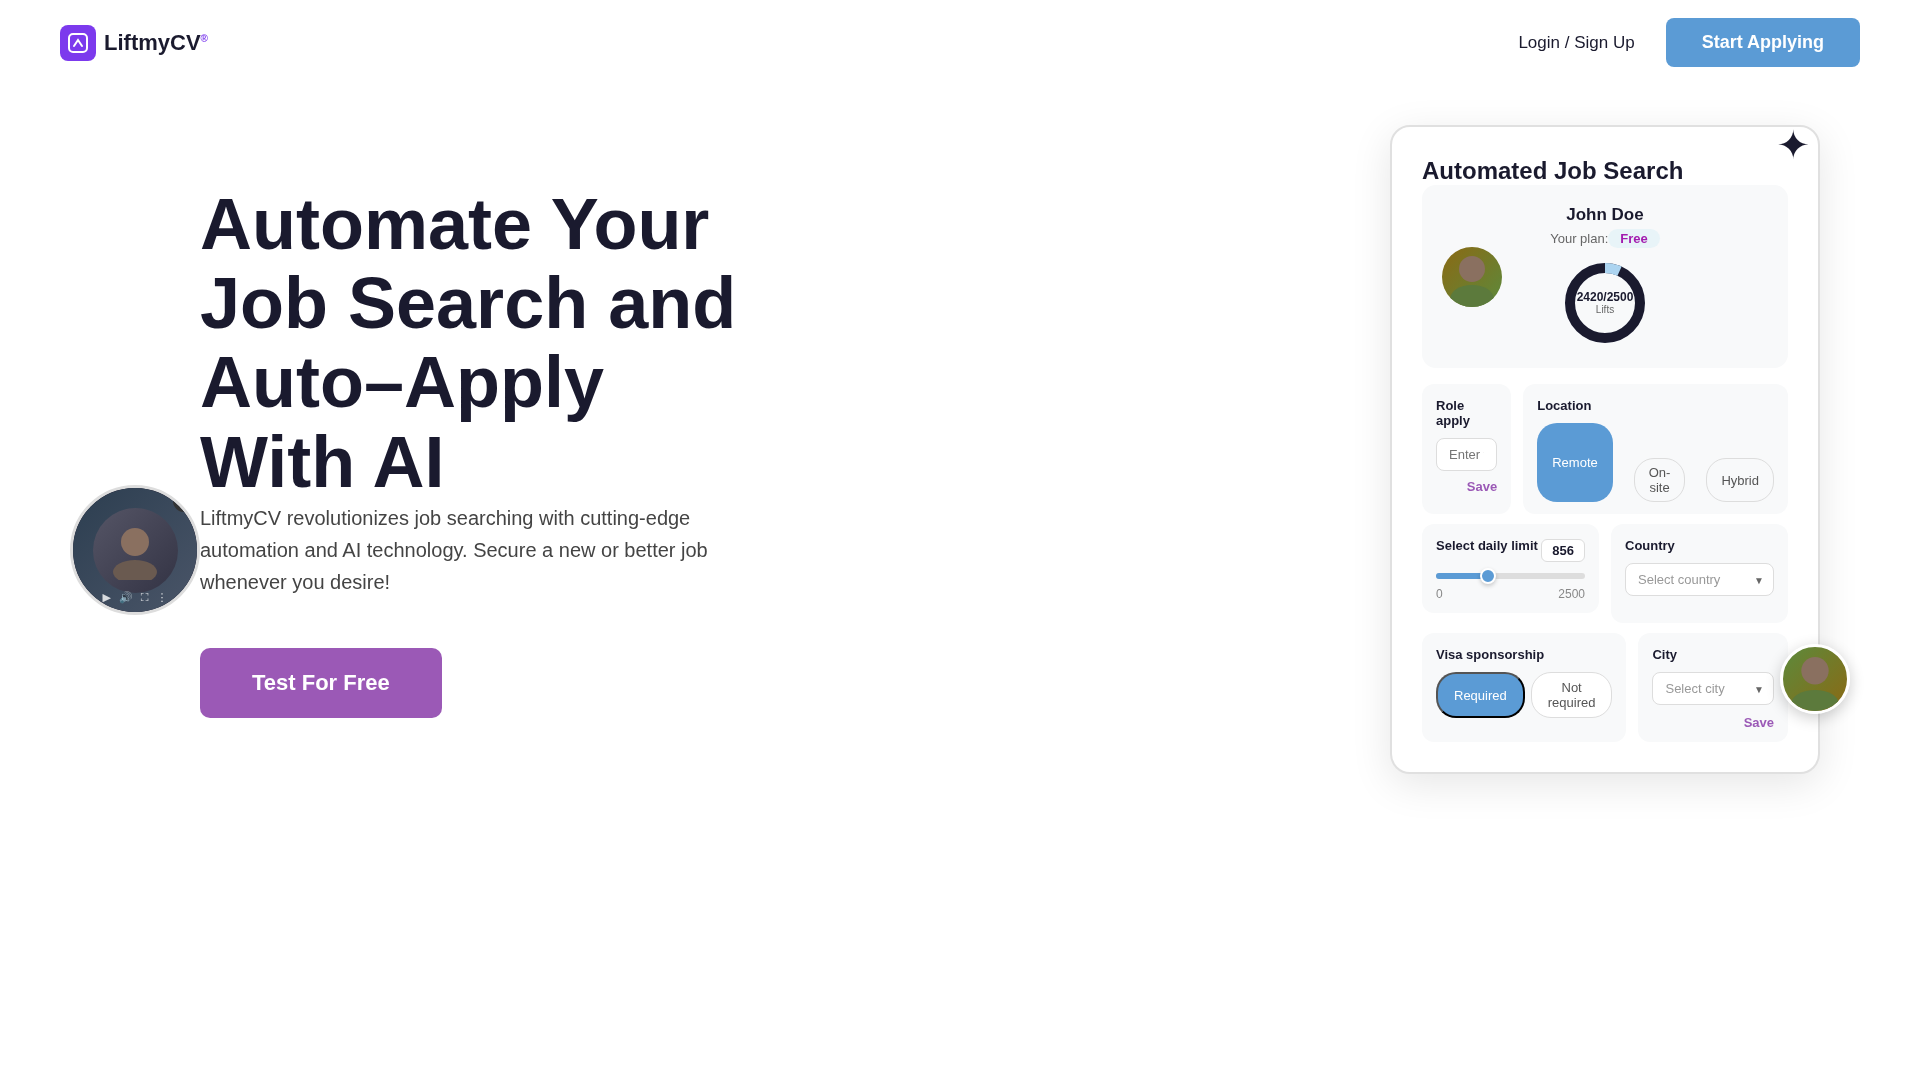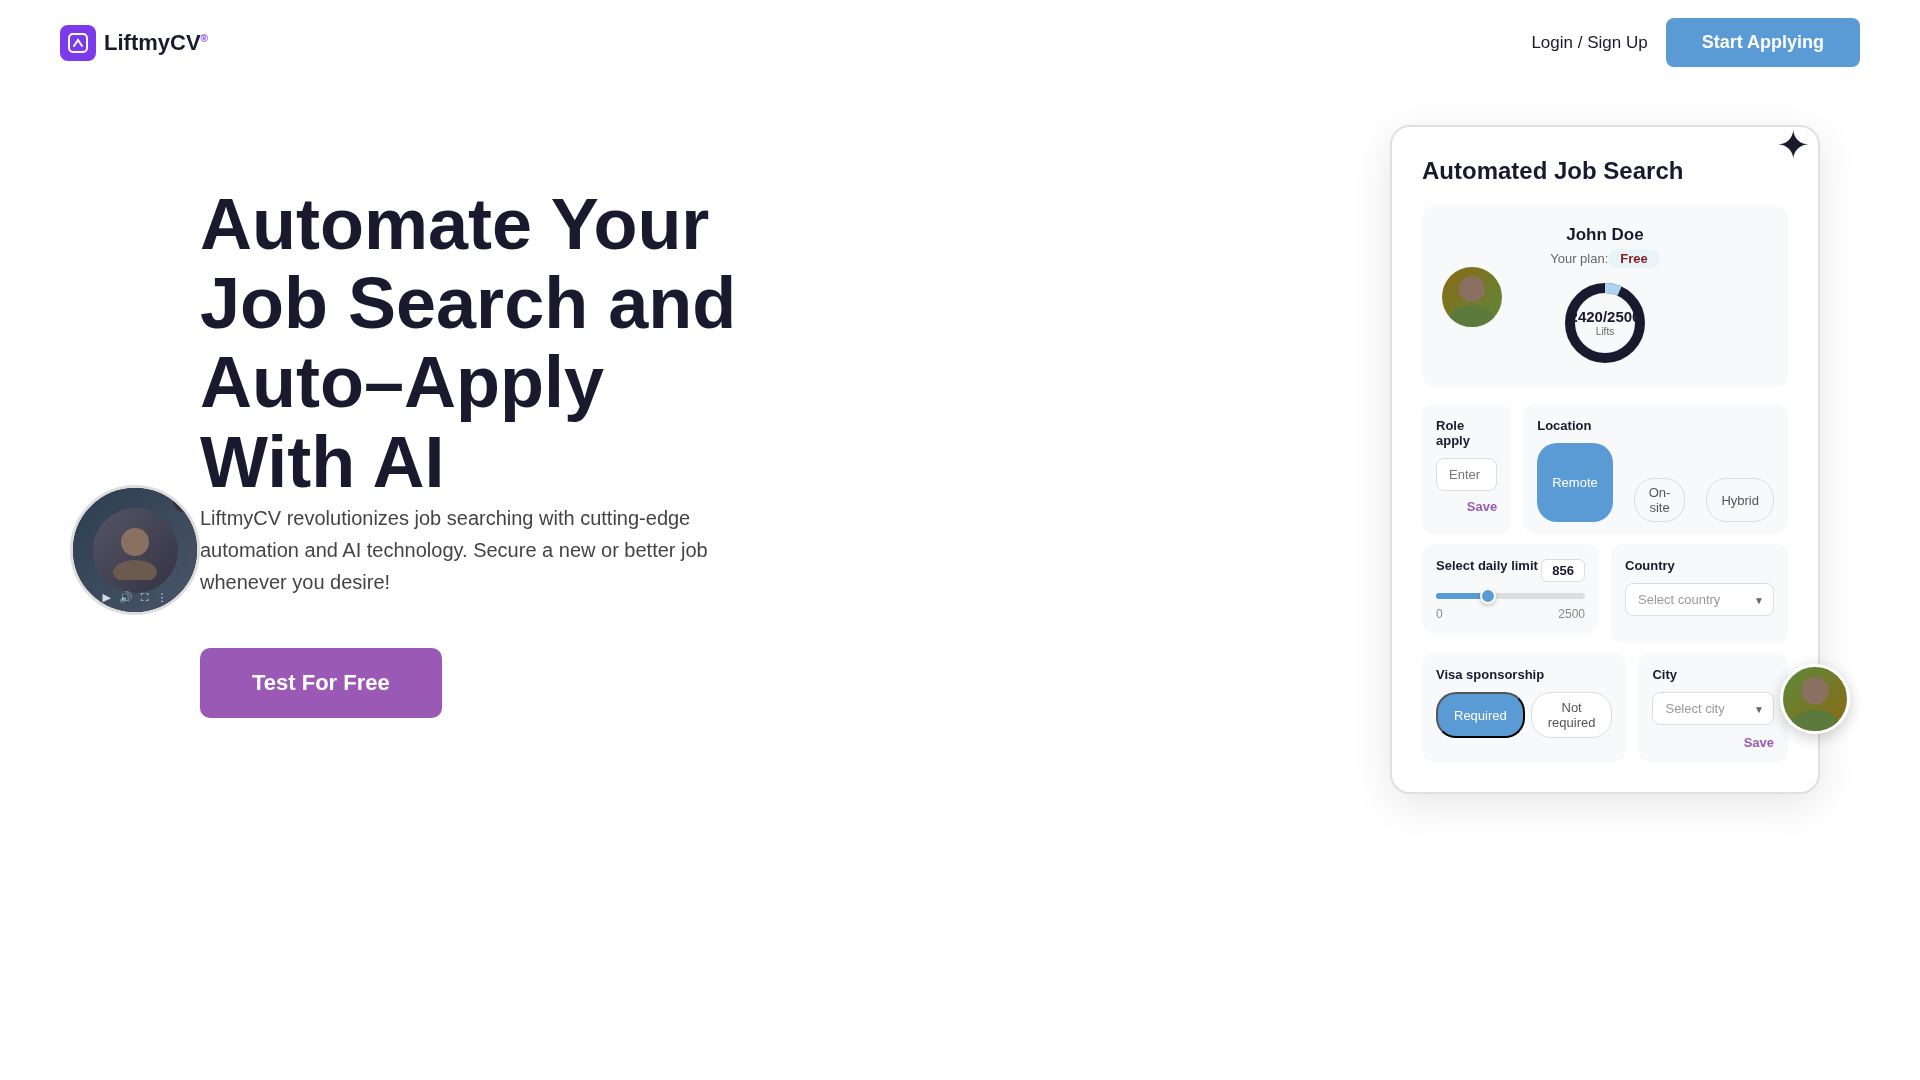--- a/index.html
+++ b/index.html
@@ -43,21 +43,21 @@
       color: #1a1a2e;
     }
     .logo-text sup {
       font-size: 10px;
       color: #7c3aed;
       vertical-align: super;
     }
     .nav-right {
       display: flex;
       align-items: center;
-      gap: 18px;
+      gap: 31px;
     }
     .login-link {
       font-size: 17px;
       color: #1a1a2e;
       cursor: pointer;
       font-weight: 500;
     }
     .start-applying-btn {
       background: #5b9bd5;
       color: white;
@@ -175,21 +175,20 @@
       border: 2px solid #e0e0e0;
       border-radius: 20px;
       padding: 30px 30px 20px;
       box-shadow: 0 10px 40px rgba(0,0,0,0.1);
       width: 430px;
     }
     .card-title {
       font-size: 24px;
       font-weight: 800;
       color: #1a1a2e;
-      margin-bottom: 20px;
     }
 
     
     .profile-section {
       background: #f8f9fa;
       border-radius: 14px;
       padding: 20px;
       margin-bottom: 16px;
       text-align: center;
       position: relative;
@@ -222,21 +221,21 @@
       display: flex;
       align-items: center;
       justify-content: center;
       margin-top: 4px;
       font-size: 13px;
       color: #666;
       text-align: center;
     }
     .plan-badge {
       background: #e8f4f8;
-      color: #7f1d1d;
+      color: #a21caf;
       border-radius: 12px;
       padding: 2px 12px;
       font-size: 13px;
       font-weight: 600;
     }
 
     
     .donut-container {
       position: relative;
       width: 90px;
@@ -249,21 +248,21 @@
     }
     .donut-center-text {
       position: absolute;
       top: 50%;
       left: 50%;
       transform: translate(-50%, -50%);
       text-align: center;
       line-height: 1.2;
     }
     .donut-main {
-      font-size: 15px;
+      font-size: 12px;
       font-weight: 700;
       color: #1a1a2e;
     }
     .donut-sub {
       font-size: 10px;
       color: #666;
     }
 
     
     .form-row {

